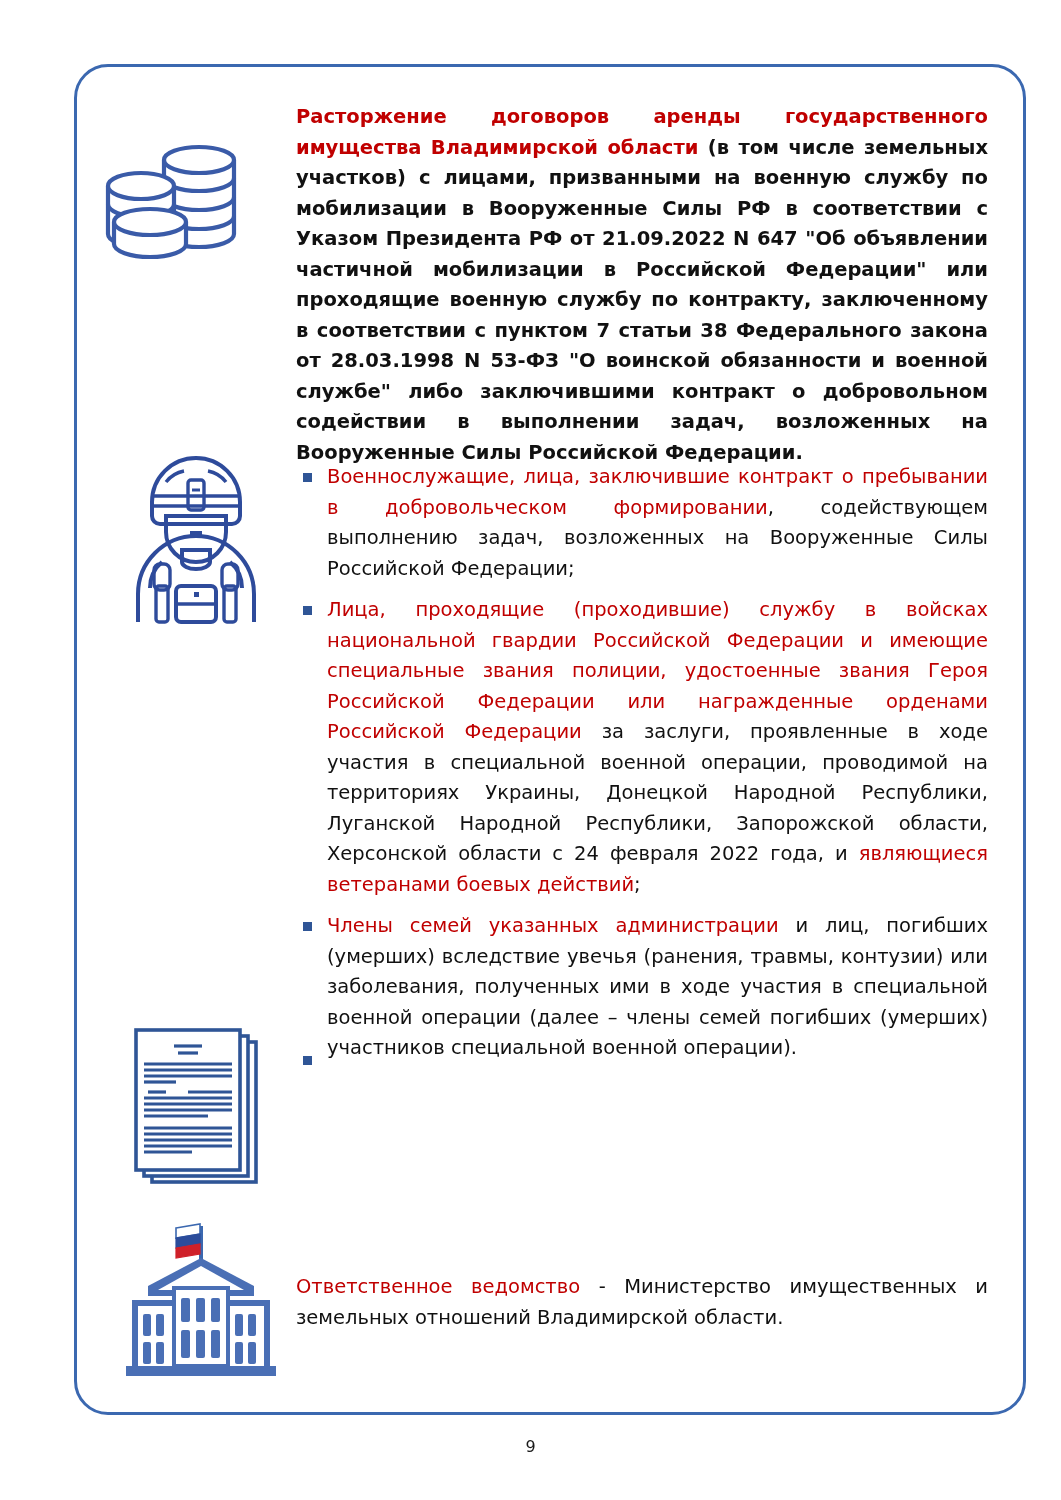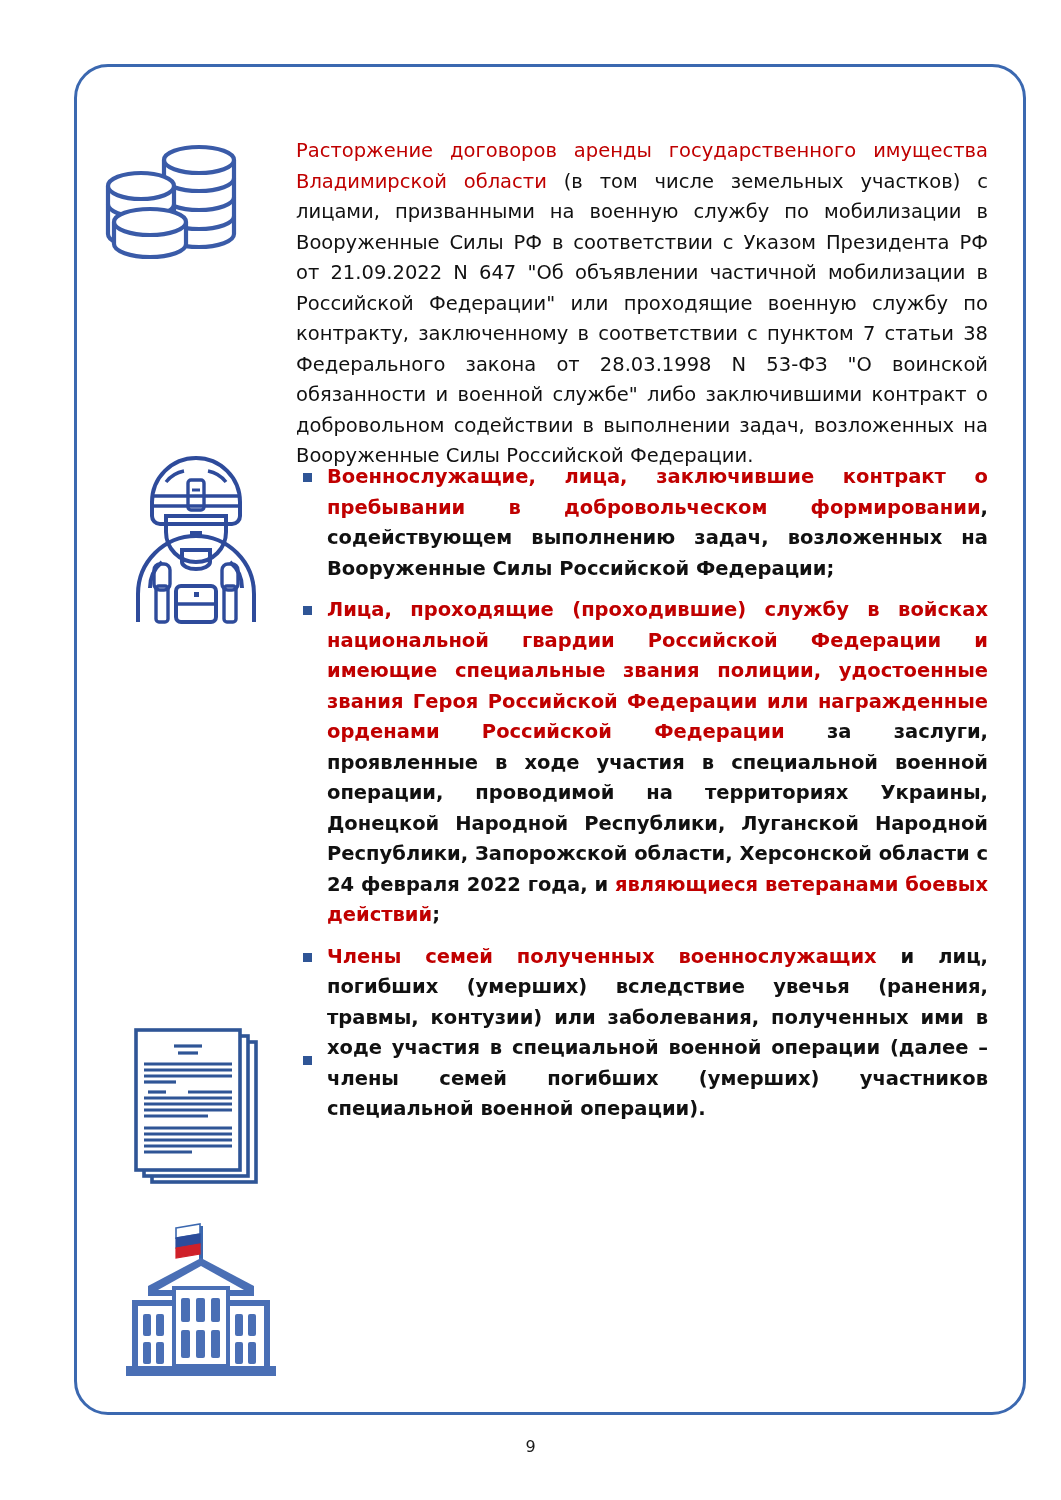--- a/index.html
+++ b/index.html
@@ -69,21 +69,20 @@
   ul.bullets {
     list-style: none;
     margin: 0;
     padding: 0;
   }
   ul.bullets > li {
     position: relative;
     padding-left: 31px;
     margin-bottom: 11px;
     text-align: justify;
-    font-weight: bold;
   }
   ul.bullets > li:last-child { margin-bottom: 0; }
   ul.bullets > li .sq {
     position: absolute;
     left: 7px;
     top: 11px;
     width: 9px;
     height: 9px;
     background: #2F5596;
   }
@@ -108,21 +107,21 @@
         <path d="M12 74 v48 a33 13 0 0 0 66 0 v-48"></path>
         <ellipse cx="45" cy="74" rx="33" ry="13"></ellipse>
         <path d="M12 92 a33 13 0 0 0 66 0"></path>
 
         <path d="M18 110 v22 a36 13 0 0 0 72 0 v-22"></path>
         <ellipse cx="54" cy="110" rx="36" ry="13"></ellipse>
       </g>
     </svg>
   </div>
 
-  <div class="text-col" style="top:136px;">
+  <div class="text-col" style="top:102px;font-weight:bold;">
     <span class="red">Расторжение договоров аренды государственного имущества Владимирской области</span><span> (в том числе земельных участков) с лицами, призванными на военную службу по мобилизации в Вооруженные Силы РФ в соответствии с Указом Президента РФ от 21.09.2022 N 647 "Об объявлении частичной мобилизации в Российской Федерации" или проходящие военную службу по контракту, заключенному в соответствии с пунктом 7 статьи 38 Федерального закона от 28.03.1998 N 53-ФЗ "О воинской обязанности и военной службе"  либо заключившими контракт о добровольном содействии в выполнении задач, возложенных на Вооруженные Силы Российской Федерации.</span>
   </div>
 
   <div class="icon-box" style="left:126px; top:446px; width:140px; height:180px;">
     <svg width="140" height="180" viewBox="0 0 140 180" xmlns="http://www.w3.org/2000/svg">
       <g fill="none" stroke="#2E4B9B" stroke-width="4">
 
         <path d="M26 56 a44 44 0 0 1 88 0 v14 a8 8 0 0 1 -8 8 h-72 a8 8 0 0 1 -8 -8 z"></path>
 
         <path d="M40 36 a30 30 0 0 1 18 -11" stroke-width="3.4"></path>
@@ -159,21 +158,21 @@
       <li>
         <span class="sq"></span>
         <span class="red">Военнослужащие, лица, заключившие контракт о пребывании в добровольческом формировании</span><span>, содействующем выполнению задач, возложенных на Вооруженные Силы Российской Федерации;</span>
       </li>
       <li>
         <span class="sq"></span>
         <span class="red">Лица, проходящие (проходившие) службу в войсках национальной гвардии Российской Федерации и имеющие специальные звания полиции, удостоенные звания Героя Российской Федерации или награжденные орденами Российской Федерации</span><span> за заслуги, проявленные в ходе участия в специальной военной операции, проводимой на территориях Украины, Донецкой Народной Республики, Луганской Народной Республики, Запорожской области, Херсонской области с 24 февраля 2022 года, и </span><span class="red">являющиеся ветеранами боевых действий</span><span>;</span>
       </li>
       <li>
         <span class="sq"></span>
-        <span class="red">Члены семей полученных военнослужащих</span><span> и лиц, погибших (умерших) вследствие увечья (ранения, травмы, контузии) или заболевания, полученных ими в ходе участия в специальной военной операции (далее – члены семей погибших (умерших) участников специальной военной операции).</span>
+        <span class="red">Члены семей указанных администрации</span><span> и лиц, погибших (умерших) вследствие увечья (ранения, травмы, контузии) или заболевания, полученных ими в ходе участия в специальной военной операции (далее – члены семей погибших (умерших) участников специальной военной операции).</span>
       </li>
     </ul>
   </div>
 
   <div class="icon-box" style="left:126px; top:1026px; width:150px; height:170px;">
     <svg width="150" height="170" viewBox="0 0 150 170" xmlns="http://www.w3.org/2000/svg">
 
       <rect x="26" y="16" width="104" height="140" fill="#ffffff" stroke="#2F5596" stroke-width="3.6"></rect>
       <rect x="18" y="10" width="104" height="140" fill="#ffffff" stroke="#2F5596" stroke-width="3.6"></rect>
 
@@ -250,15 +249,18 @@
         <rect x="117" y="100" width="8" height="22" rx="2"></rect>
         <rect x="130" y="100" width="8" height="22" rx="2"></rect>
         <rect x="117" y="128" width="8" height="22" rx="2"></rect>
         <rect x="130" y="128" width="8" height="22" rx="2"></rect>
       </g>
 
       <rect x="8" y="152" width="150" height="10" fill="#4A6FB5"></rect>
     </svg>
   </div>
 
+  <div class="text-col" style="top:1272px;">
+    <span class="red">Ответственное ведомство</span><span> - Министерство имущественных и земельных отношений Владимирской области.</span>
+  </div>
 
   <div id="page-number">9</div>
 </div>
 
 </body></html>

